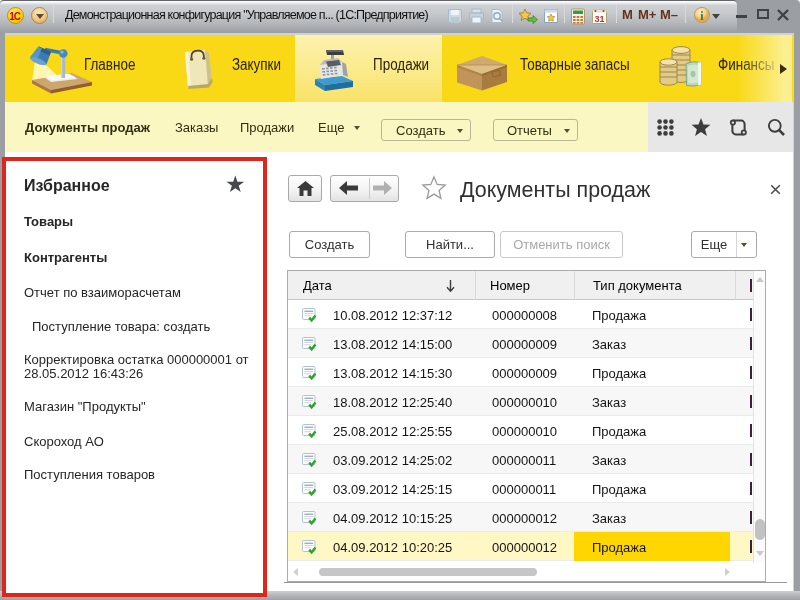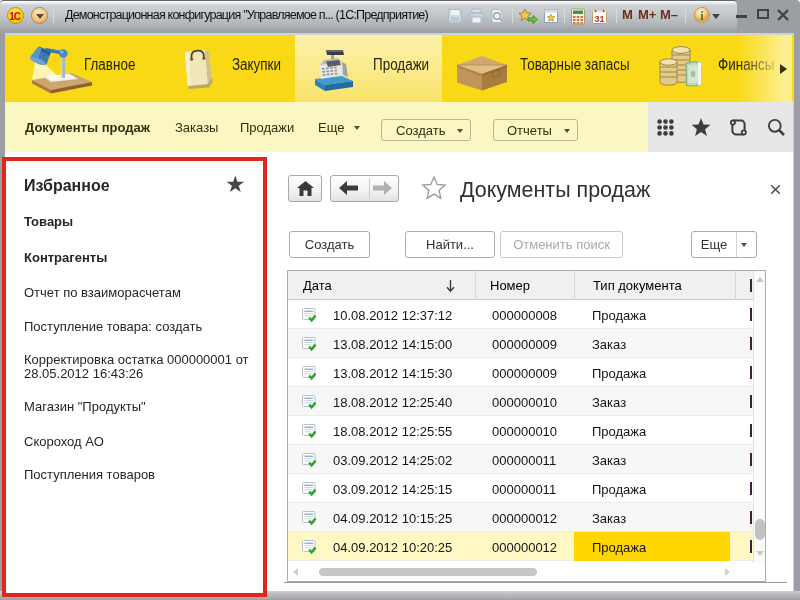--- a/index.html
+++ b/index.html
@@ -410,21 +410,21 @@
             <span class="cmark"></span>
           </div>
       <div class="trow" style="top:116px;">
             <span class="dicon"><svg width="15" height="16" viewBox="0 0 15 16">
                 <rect x="0.5" y="1.5" width="12.5" height="11" rx="1" fill="#fdfdfe" stroke="#b4c2cd"></rect>
                 <rect x="2.4" y="3.6" width="8.8" height="1.3" fill="#90aac0"></rect>
                 <rect x="2.4" y="6" width="8.8" height="1" fill="#ccd7e0"></rect>
                 <rect x="2.4" y="8.2" width="6.5" height="1" fill="#ccd7e0"></rect>
                 <path d="M7.2 10.6 l2.4 2.8 3.8-5" fill="none" stroke="#2da32d" stroke-width="2.4"></path>
               </svg></span>
-            <span class="cdate">18.08.2012 12:25:55</span>
+            <span class="cdate">25.08.2012 12:25:55</span>
             <span class="cnum">000000010</span>
             <span class="ctype">Продажа</span>
             <span class="cmark"></span>
           </div>
       <div class="trow alt" style="top:145px;">
             <span class="dicon"><svg width="15" height="16" viewBox="0 0 15 16">
                 <rect x="0.5" y="1.5" width="12.5" height="11" rx="1" fill="#fdfdfe" stroke="#b4c2cd"></rect>
                 <rect x="2.4" y="3.6" width="8.8" height="1.3" fill="#90aac0"></rect>
                 <rect x="2.4" y="6" width="8.8" height="1" fill="#ccd7e0"></rect>
                 <rect x="2.4" y="8.2" width="6.5" height="1" fill="#ccd7e0"></rect>
@@ -488,21 +488,21 @@
       </div>
     </div>
   </div>
 
   <div id="redbox">
     <h2>Избранное</h2>
     <div id="favstar">★</div>
     <div class="fav favb" style="top:90px;">Контрагенты</div>
     <div class="fav favb" style="top:54px;">Товары</div>
     <div class="fav" style="top:125px;">Отчет по взаиморасчетам</div>
-    <div class="fav" style="top:159px;">Поступление товара: создать</div>
+    <div class="fav" style="top:159px;margin-left:8px;">Поступление товара: создать</div>
     <div class="fav" style="top:192px;">Корректировка остатка 000000001 от 28.05.2012 16:43:26</div>
     <div class="fav" style="top:239px;">Магазин "Продукты"</div>
     <div class="fav" style="top:274px;">Скороход АО</div>
     <div class="fav" style="top:307px;">Поступления товаров</div>
   </div>
 
   <div id="bottomline"></div>
   <div id="rightedge"></div>
   <div style="position:absolute; left:0; top:591px; width:800px; height:9px;
        background:linear-gradient(180deg,#cfcfcf 0%,#b8babd 40%,#9fa1a4 100%);"></div>

